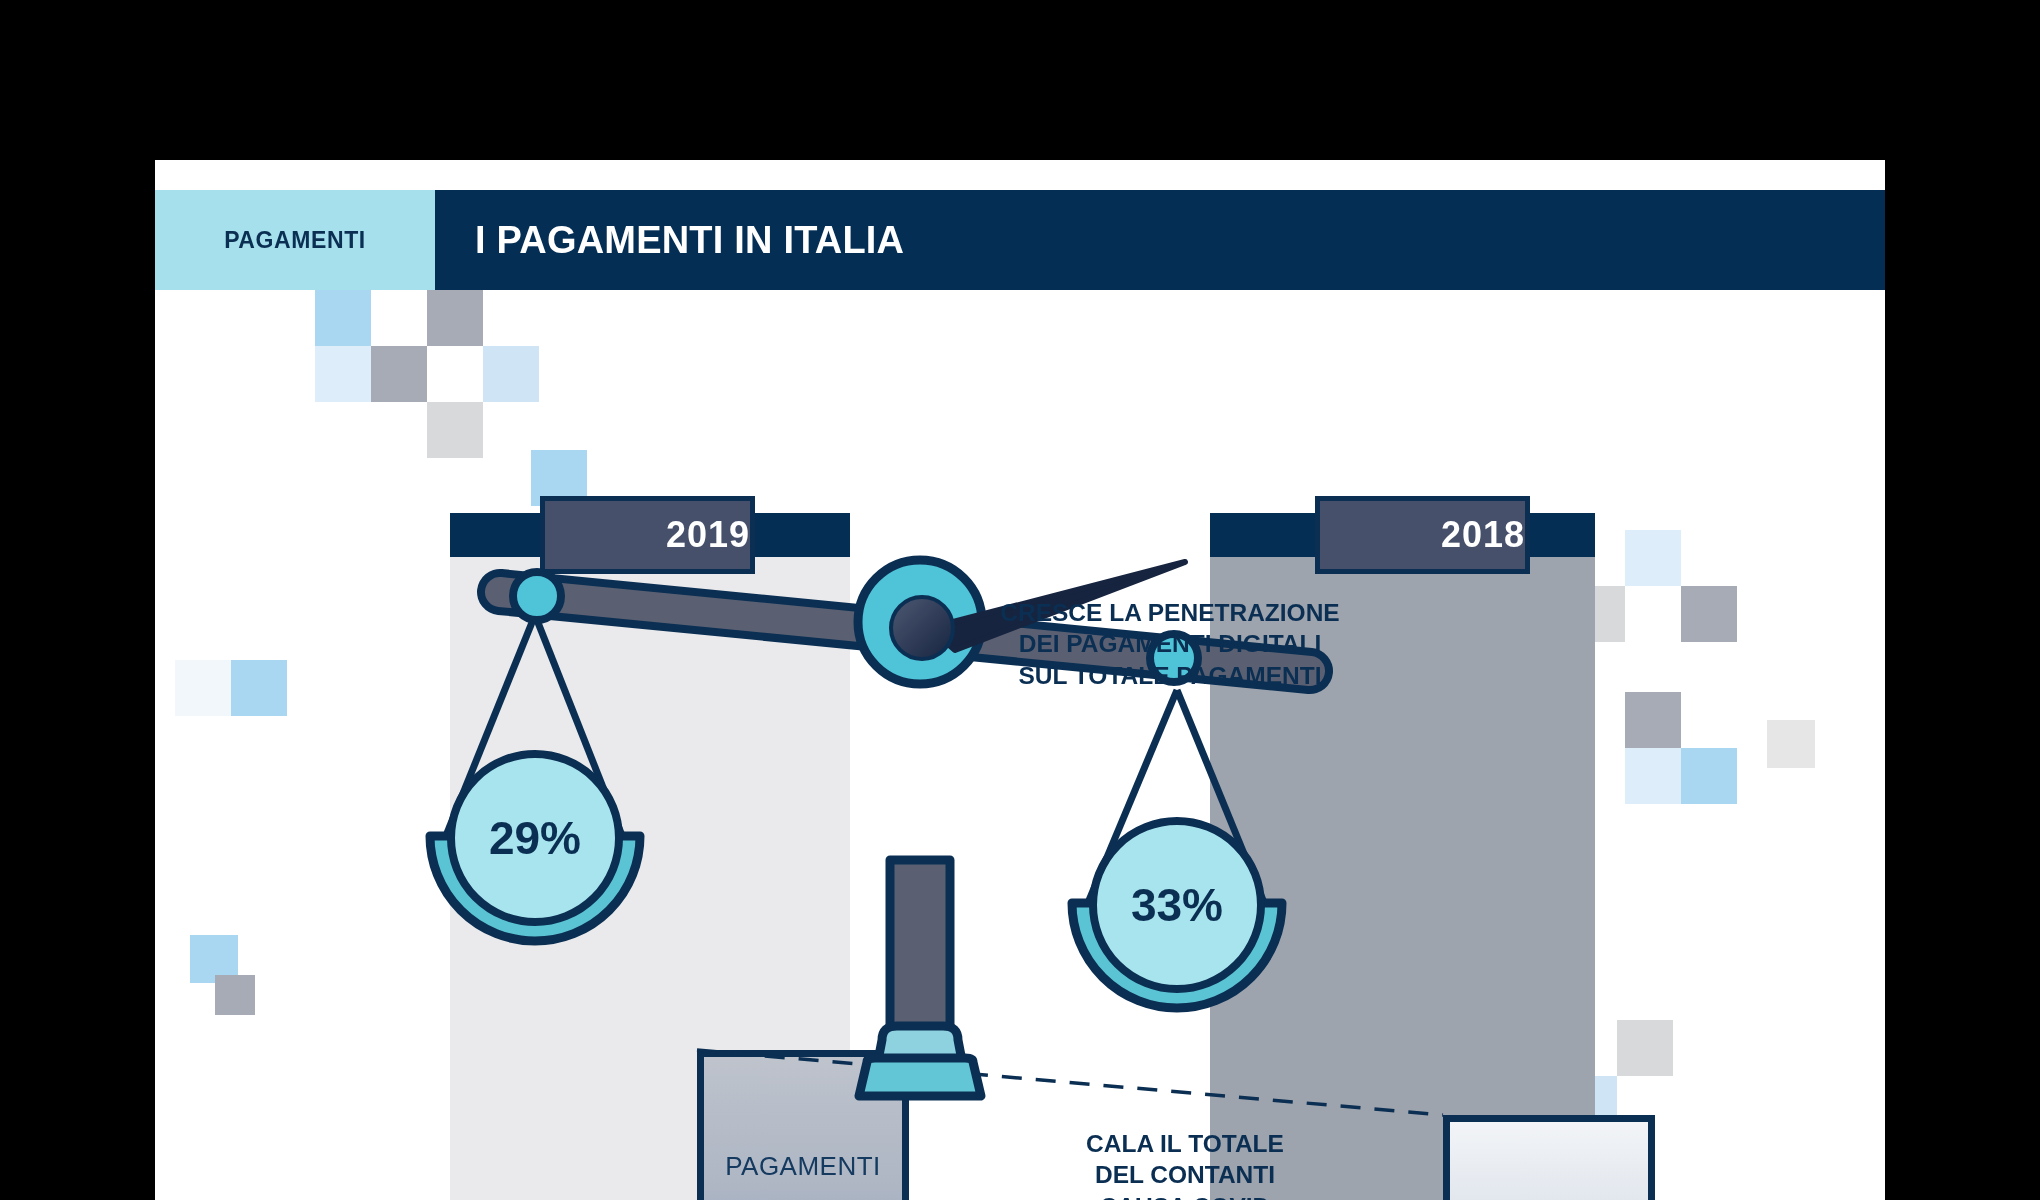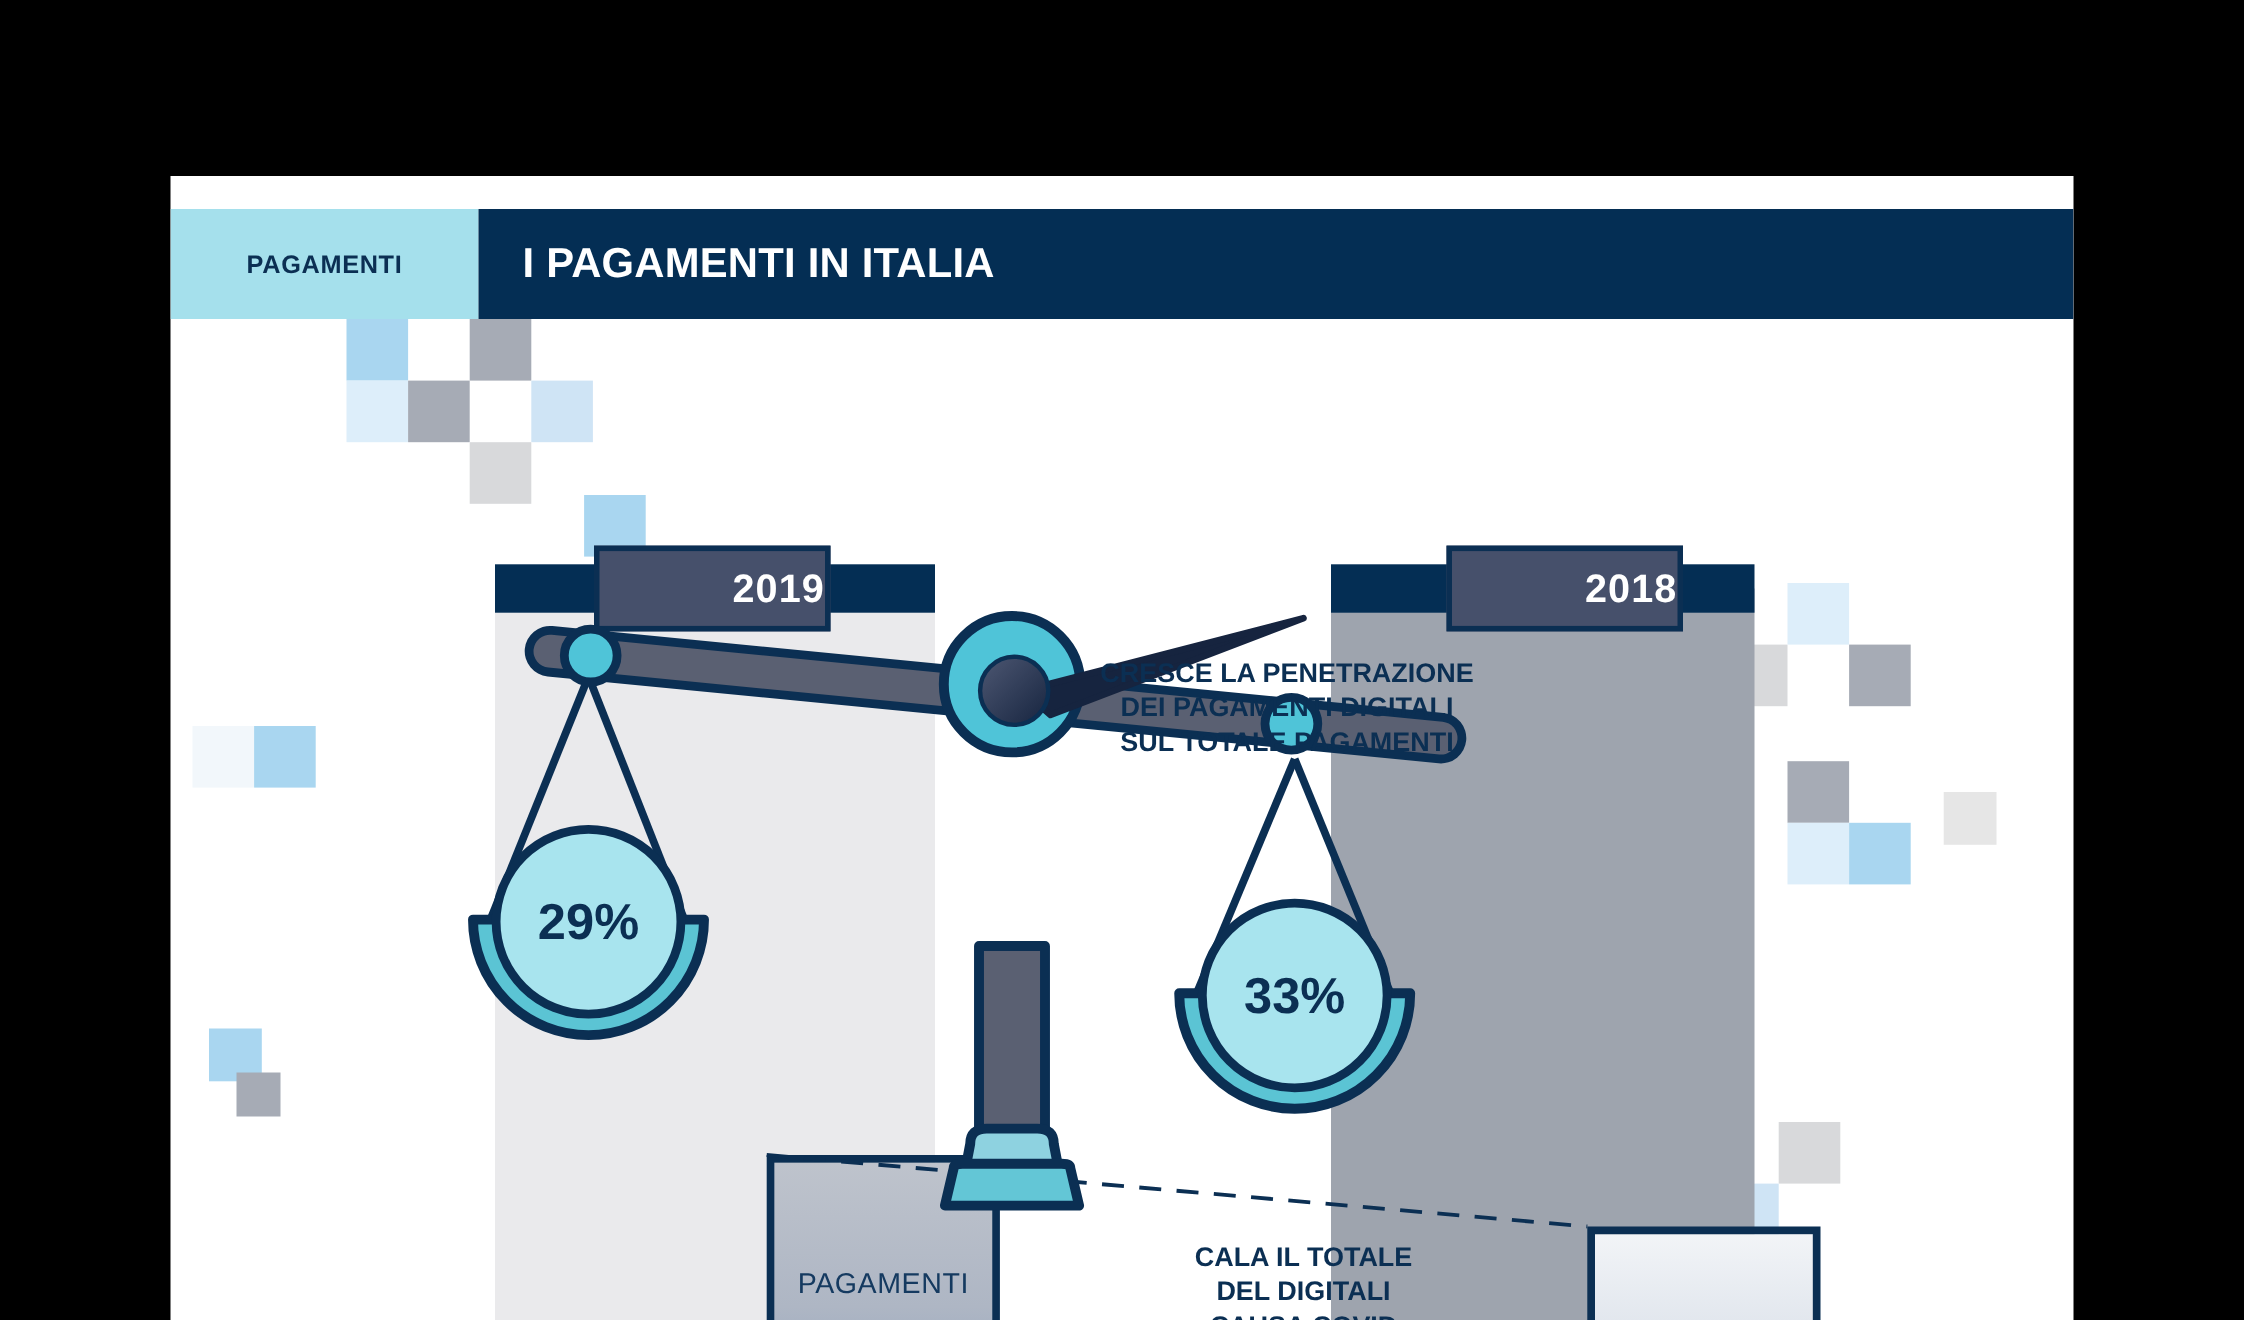--- a/index.html
+++ b/index.html
@@ -318,18 +318,18 @@
       </div>
     </div>
 
     <div class="callout" id="callout-top">
       <div>CRESCE LA PENETRAZIONE</div>
       <div>DEI PAGAMENTI DIGITALI</div>
       <div>SUL TOTALE PAGAMENTI</div>
     </div>
     <div class="callout" id="callout-bottom">
       <div>CALA IL TOTALE</div>
-      <div>DEL DIGITALI</div>
+      <div>DEL CONTANTI</div>
       <div>CAUSA COVID</div>
     </div>
 
   </div>
 </div>
 
 </body></html>

